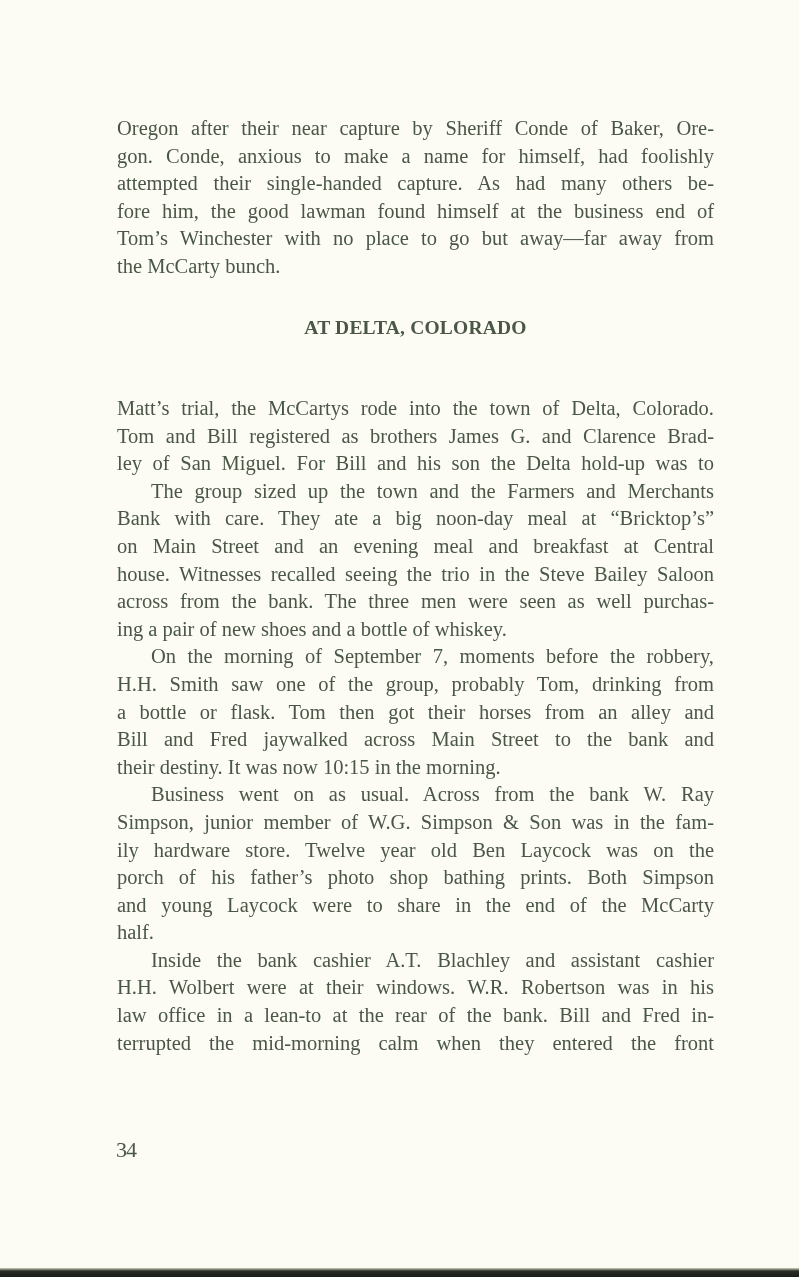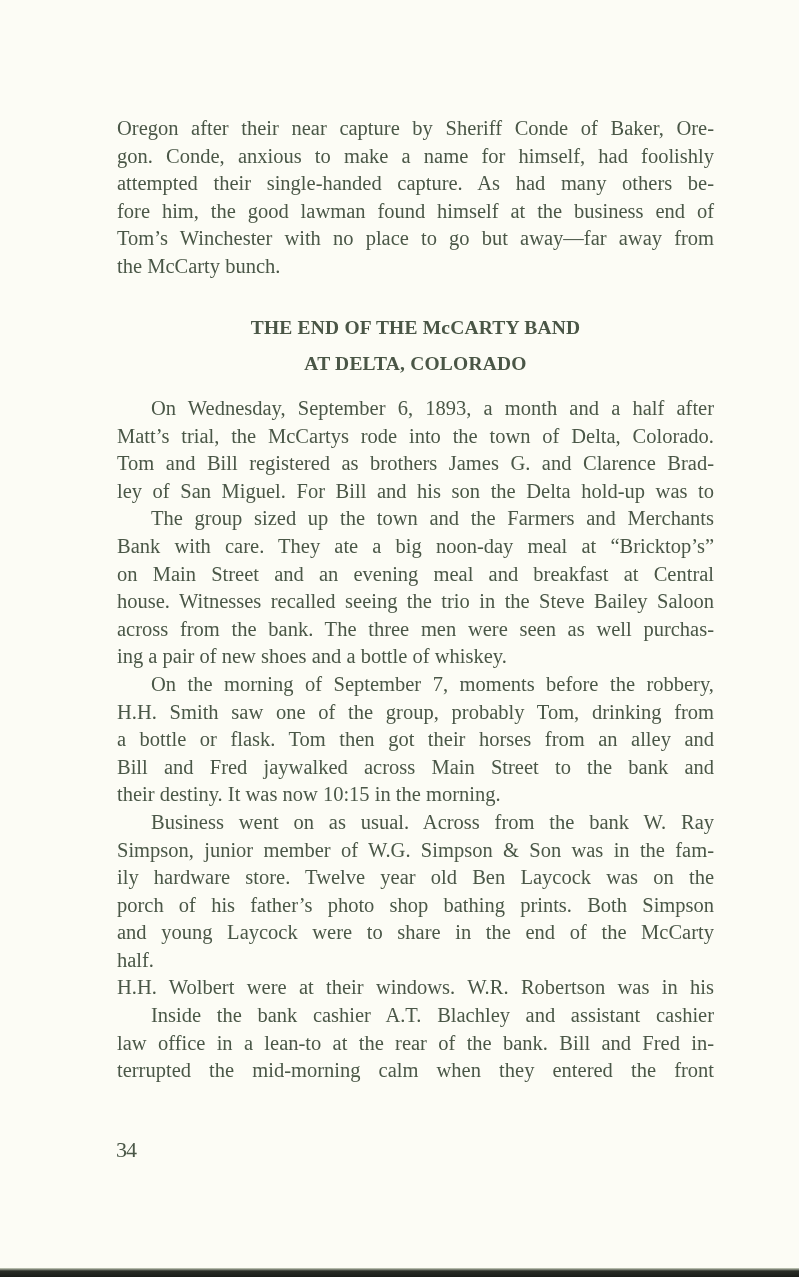--- a/index.html
+++ b/index.html
@@ -77,27 +77,25 @@
   <div class="text-block" style="top:115px;">
     <span class="line">Oregon after their near capture by Sheriff Conde of Baker, Ore-</span>
     <span class="line">gon. Conde, anxious to make a name for himself, had foolishly</span>
     <span class="line">attempted their single-handed capture. As had many others be-</span>
     <span class="line">fore him, the good lawman found himself at the business end of</span>
     <span class="line">Tom’s Winchester with no place to go but away—far away from</span>
     <span class="line last">the McCarty bunch.</span>
   </div>
 
   <div class="heading" style="top:310px;">
-    <div>THE END OF THE McCARTY BAND</div>
     <div>AT DELTA, COLORADO</div>
   </div>
 
   <div class="text-block" style="top:395px;">
 
-    <span class="line indent">On Wednesday, September 6, 1893, a month and a half after</span>
     <span class="line">Matt’s trial, the McCartys rode into the town of Delta, Colorado.</span>
     <span class="line">Tom and Bill registered as brothers James G. and Clarence Brad-</span>
     <span class="line">ley of San Miguel. For Bill and his son the Delta hold-up was to</span>
 
     <span class="line indent">The group sized up the town and the Farmers and Merchants</span>
     <span class="line">Bank with care. They ate a big noon-day meal at “Bricktop’s”</span>
     <span class="line">on Main Street and an evening meal and breakfast at Central</span>
     <span class="line">house. Witnesses recalled seeing the trio in the Steve Bailey Saloon</span>
     <span class="line">across from the bank. The three men were seen as well purchas-</span>
     <span class="line last">ing a pair of new shoes and a bottle of whiskey.</span>
@@ -108,22 +106,22 @@
     <span class="line">Bill and Fred jaywalked across Main Street to the bank and</span>
     <span class="line last">their destiny. It was now 10:15 in the morning.</span>
 
     <span class="line indent">Business went on as usual. Across from the bank W. Ray</span>
     <span class="line">Simpson, junior member of W.G. Simpson &amp; Son was in the fam-</span>
     <span class="line">ily hardware store. Twelve year old Ben Laycock was on the</span>
     <span class="line">porch of his father’s photo shop bathing prints. Both Simpson</span>
     <span class="line">and young Laycock were to share in the end of the McCarty</span>
     <span class="line last">half.</span>
 
+    <span class="line indent">Inside the bank cashier A.T. Blachley and assistant cashier</span>
     <span class="line">H.H. Wolbert were at their windows. W.R. Robertson was in his</span>
-    <span class="line indent">Inside the bank cashier A.T. Blachley and assistant cashier</span>
     <span class="line">law office in a lean-to at the rear of the bank. Bill and Fred in-</span>
     <span class="line">terrupted the mid-morning calm when they entered the front</span>
   </div>
 
   <div class="page-number">34</div>
 </div>
 
 <div class="bottom-edge"></div>
 
 </body></html>

